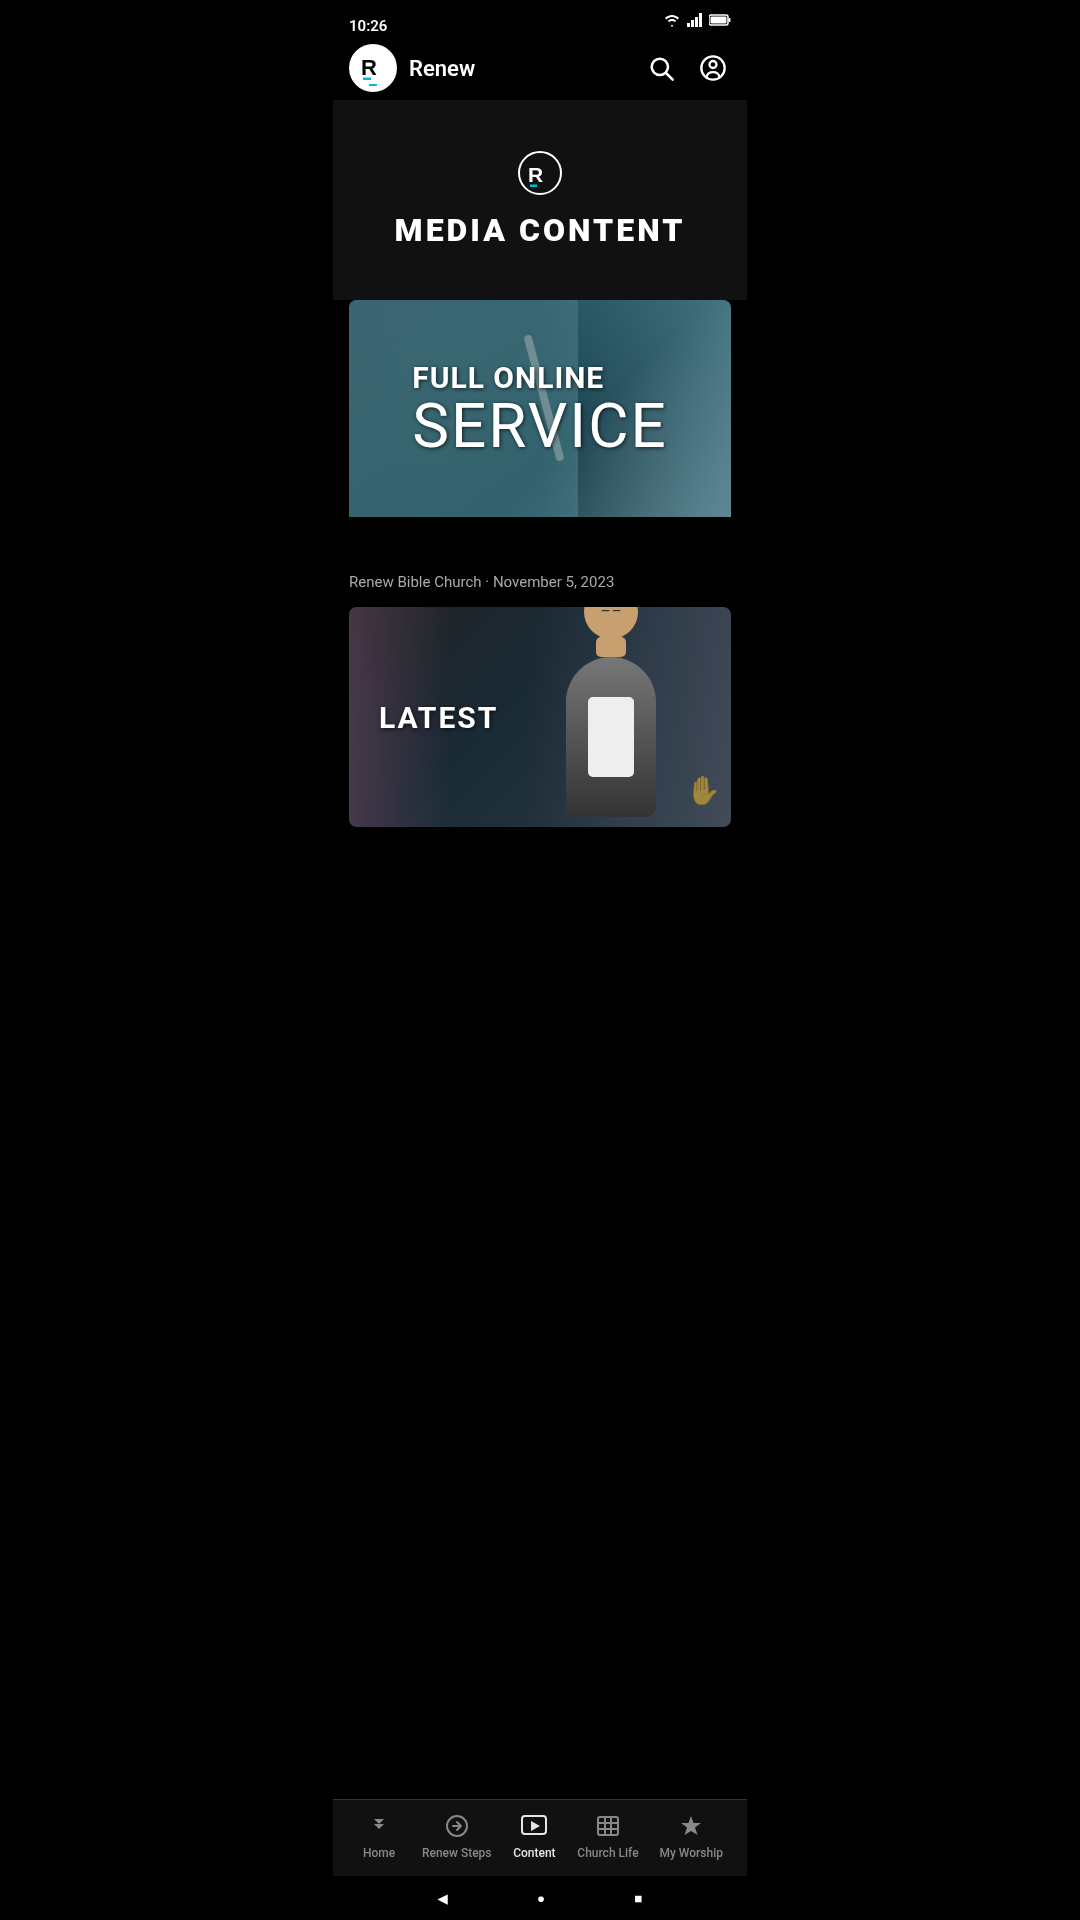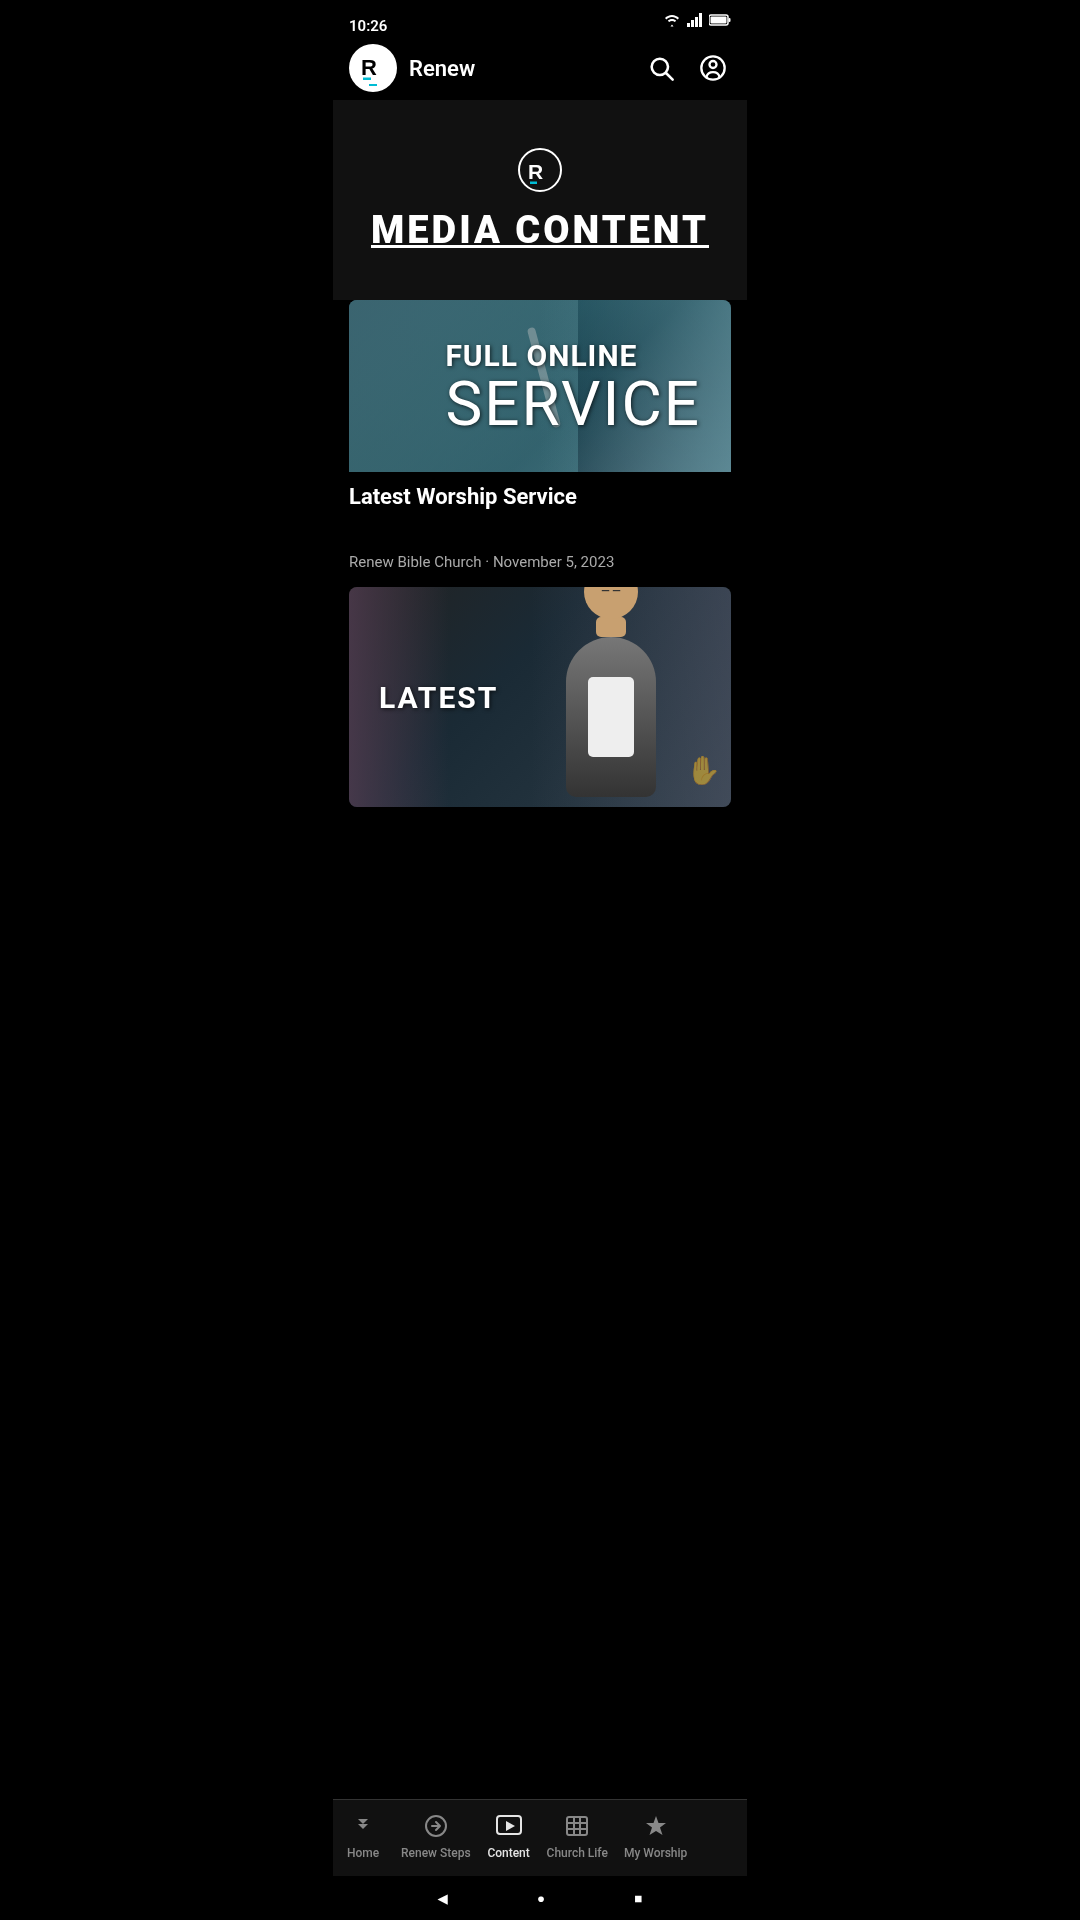--- a/index.html
+++ b/index.html
@@ -117,50 +117,49 @@
       width: 44px;
       height: 44px;
       border-radius: 50%;
       border: 2px solid #fff;
       display: flex;
       align-items: center;
       justify-content: center;
       margin-bottom: 16px;
     }
     .media-title {
-      font-size: 38px;
+      font-size: 32px;
       font-weight: 900;
       letter-spacing: 3px;
       color: #fff;
       text-transform: uppercase;
-      text-decoration: underline;
     }
 
     
     .content-section {
       padding: 0 16px 16px;
       background: #000;
     }
 
     
     .service-card {
       border-radius: 8px;
       overflow: hidden;
       margin-bottom: 16px;
       cursor: pointer;
     }
     .service-card-image {
       width: 100%;
-      height: 172px;
+      height: 217px;
       position: relative;
       overflow: hidden;
       background: linear-gradient(135deg, #4a8fa8 0%, #2d6b7a 30%, #1a4a5a 60%, #3a6070 80%, #5a8090 100%);
       display: flex;
       align-items: center;
-      justify-content: flex-end;
+      justify-content: center;
       padding: 20px 30px;
     }
     .service-card-image::before {
       content: '';
       position: absolute;
       inset: 0;
       background: linear-gradient(to right, rgba(0,0,0,0.3) 0%, rgba(0,0,0,0.1) 100%);
     }
     .service-overlay-text {
       position: relative;
@@ -252,22 +251,22 @@
     
     .bottom-nav {
       position: fixed;
       bottom: 44px;
       left: 50%;
       transform: translateX(-50%);
       width: 414px;
       background: #111;
       display: flex;
       align-items: center;
-      justify-content: flex-start;
-      padding: 10px 0 12px;
+      justify-content: space-between;
+      padding: 10px 16px 12px;
       border-top: 1px solid #333;
     }
     .nav-item {
       display: flex;
       flex-direction: column;
       align-items: center;
       gap: 4px;
       cursor: pointer;
       padding: 4px 8px;
       color: #888;
@@ -384,21 +383,20 @@
 
       <div style="position:absolute;right:0;top:0;bottom:0;width:50%;background:linear-gradient(to left,rgba(100,150,160,0.6),transparent);"></div>
 
       <div style="position:absolute;left:50%;top:15%;width:8px;height:60%;background:rgba(200,200,200,0.4);border-radius:4px;transform:rotate(-15deg);"></div>
       <div class="service-overlay-text">
         <div class="service-line1">FULL ONLINE</div>
         <div class="service-line2">SERVICE</div>
       </div>
     </div>
     <div class="service-card-info">
-      <div class="service-card-title">Latest Worship Service</div>
       <div class="service-card-subtitle">Renew Bible Church · November 5, 2023</div>
     </div>
   </div>
 
   <div class="messages-card">
 
     <div style="position:absolute;left:0;top:0;bottom:0;width:100px;background:linear-gradient(to right,rgba(80,60,80,0.8),transparent);"></div>
 
     <div class="speaker-figure">
       <div style="position:relative;width:110px;height:200px;">

